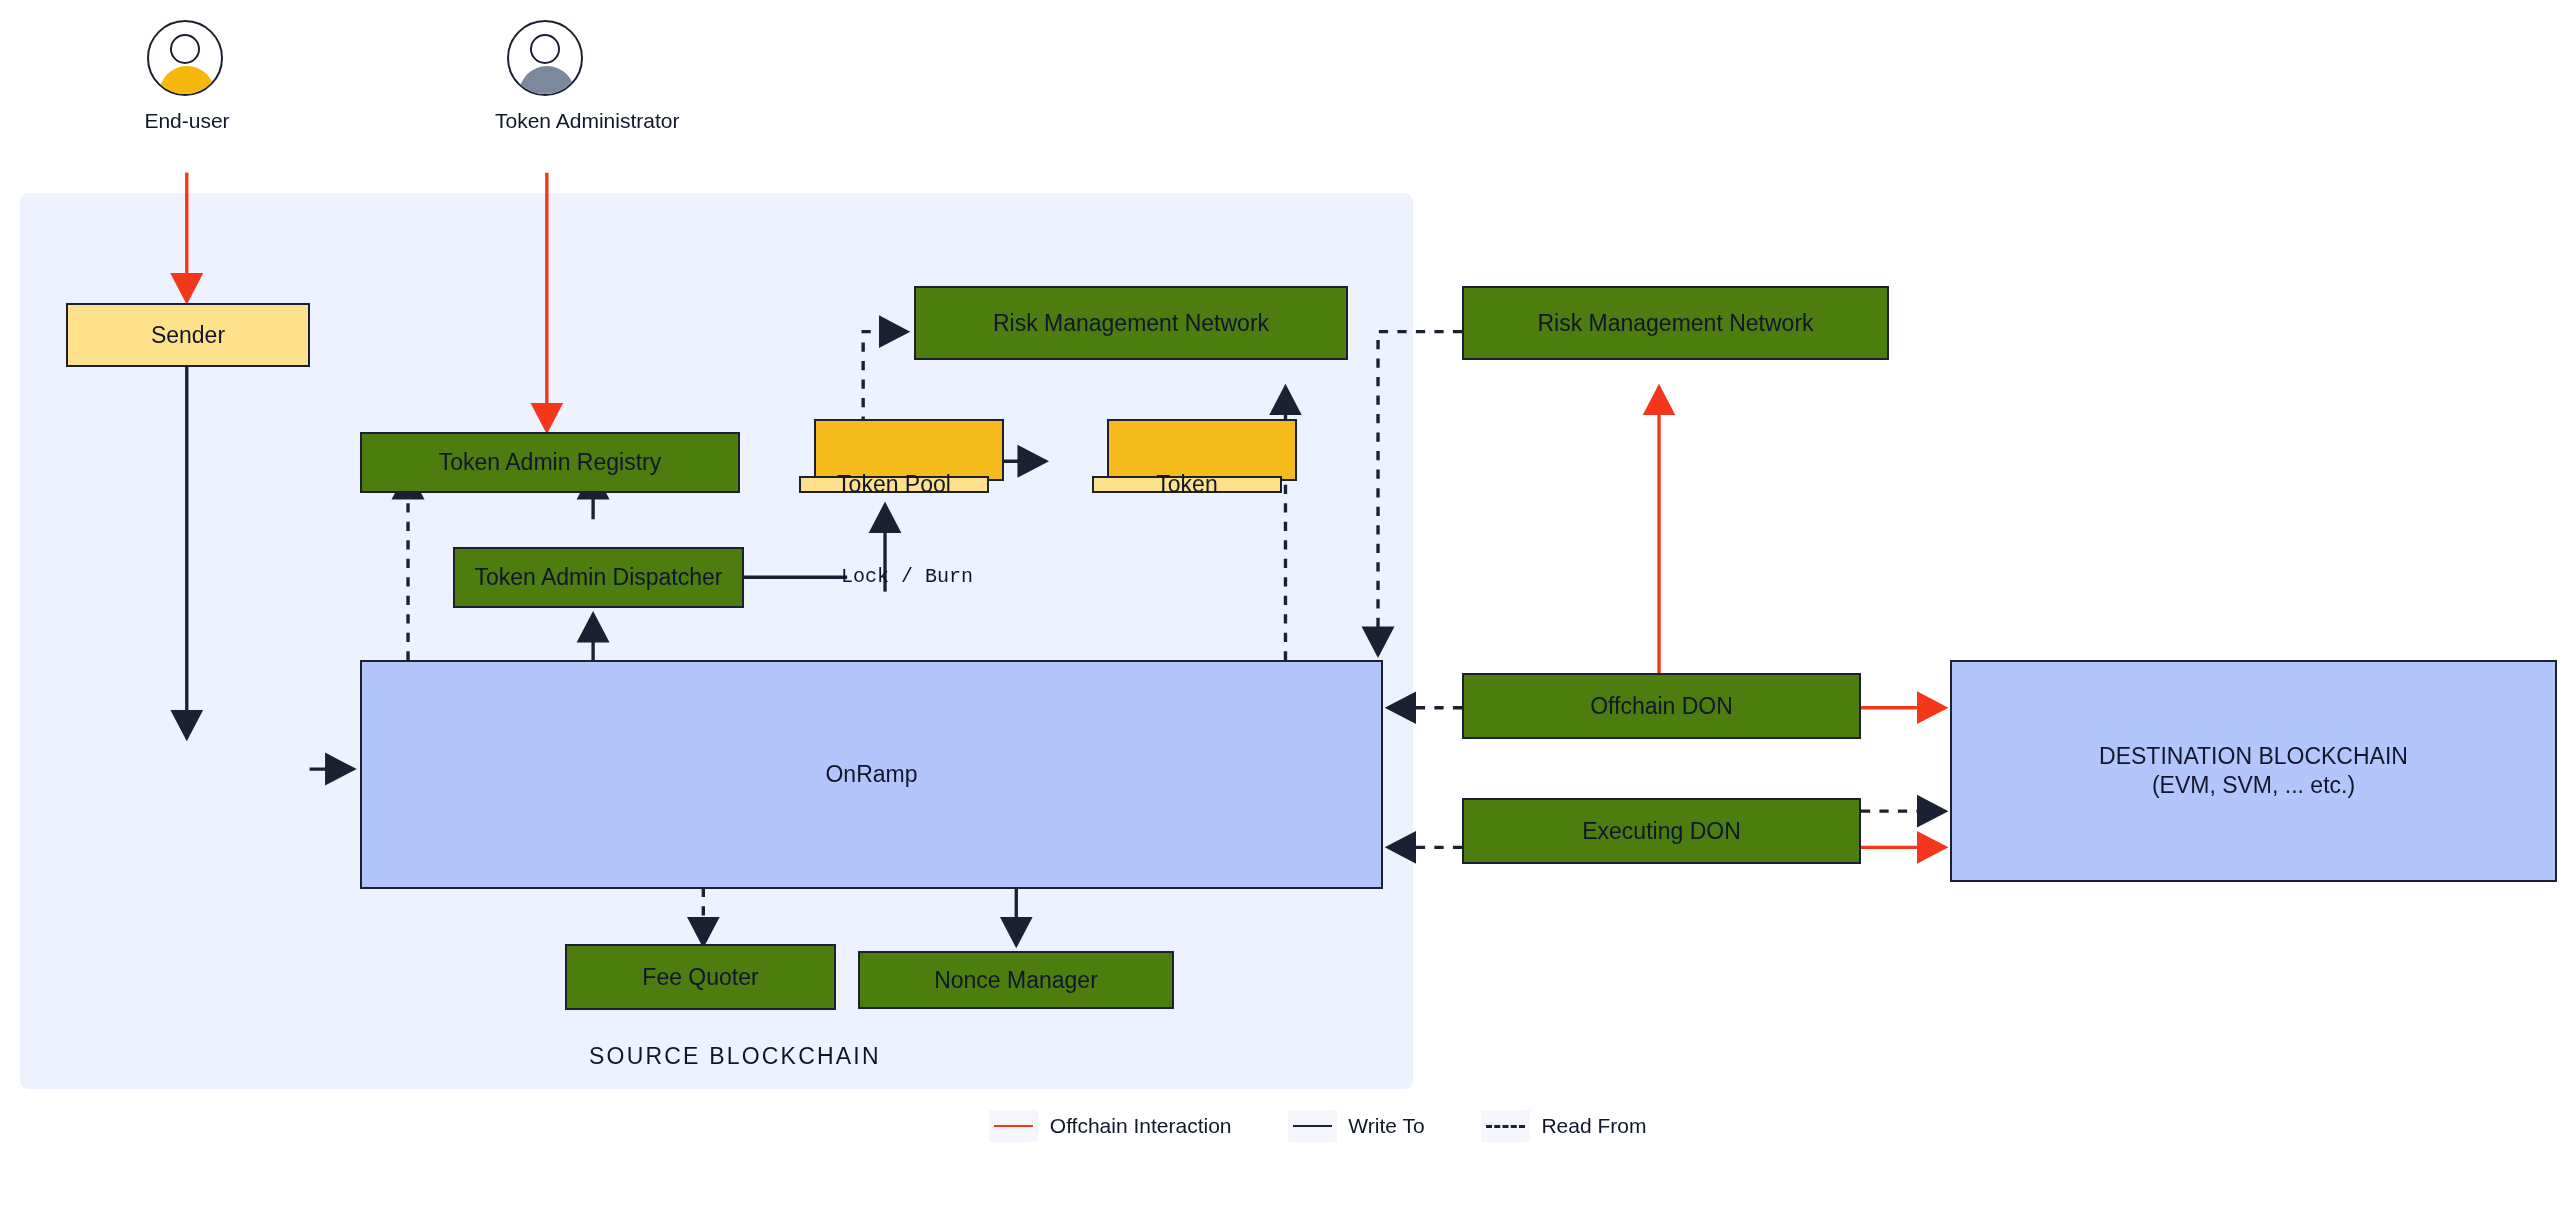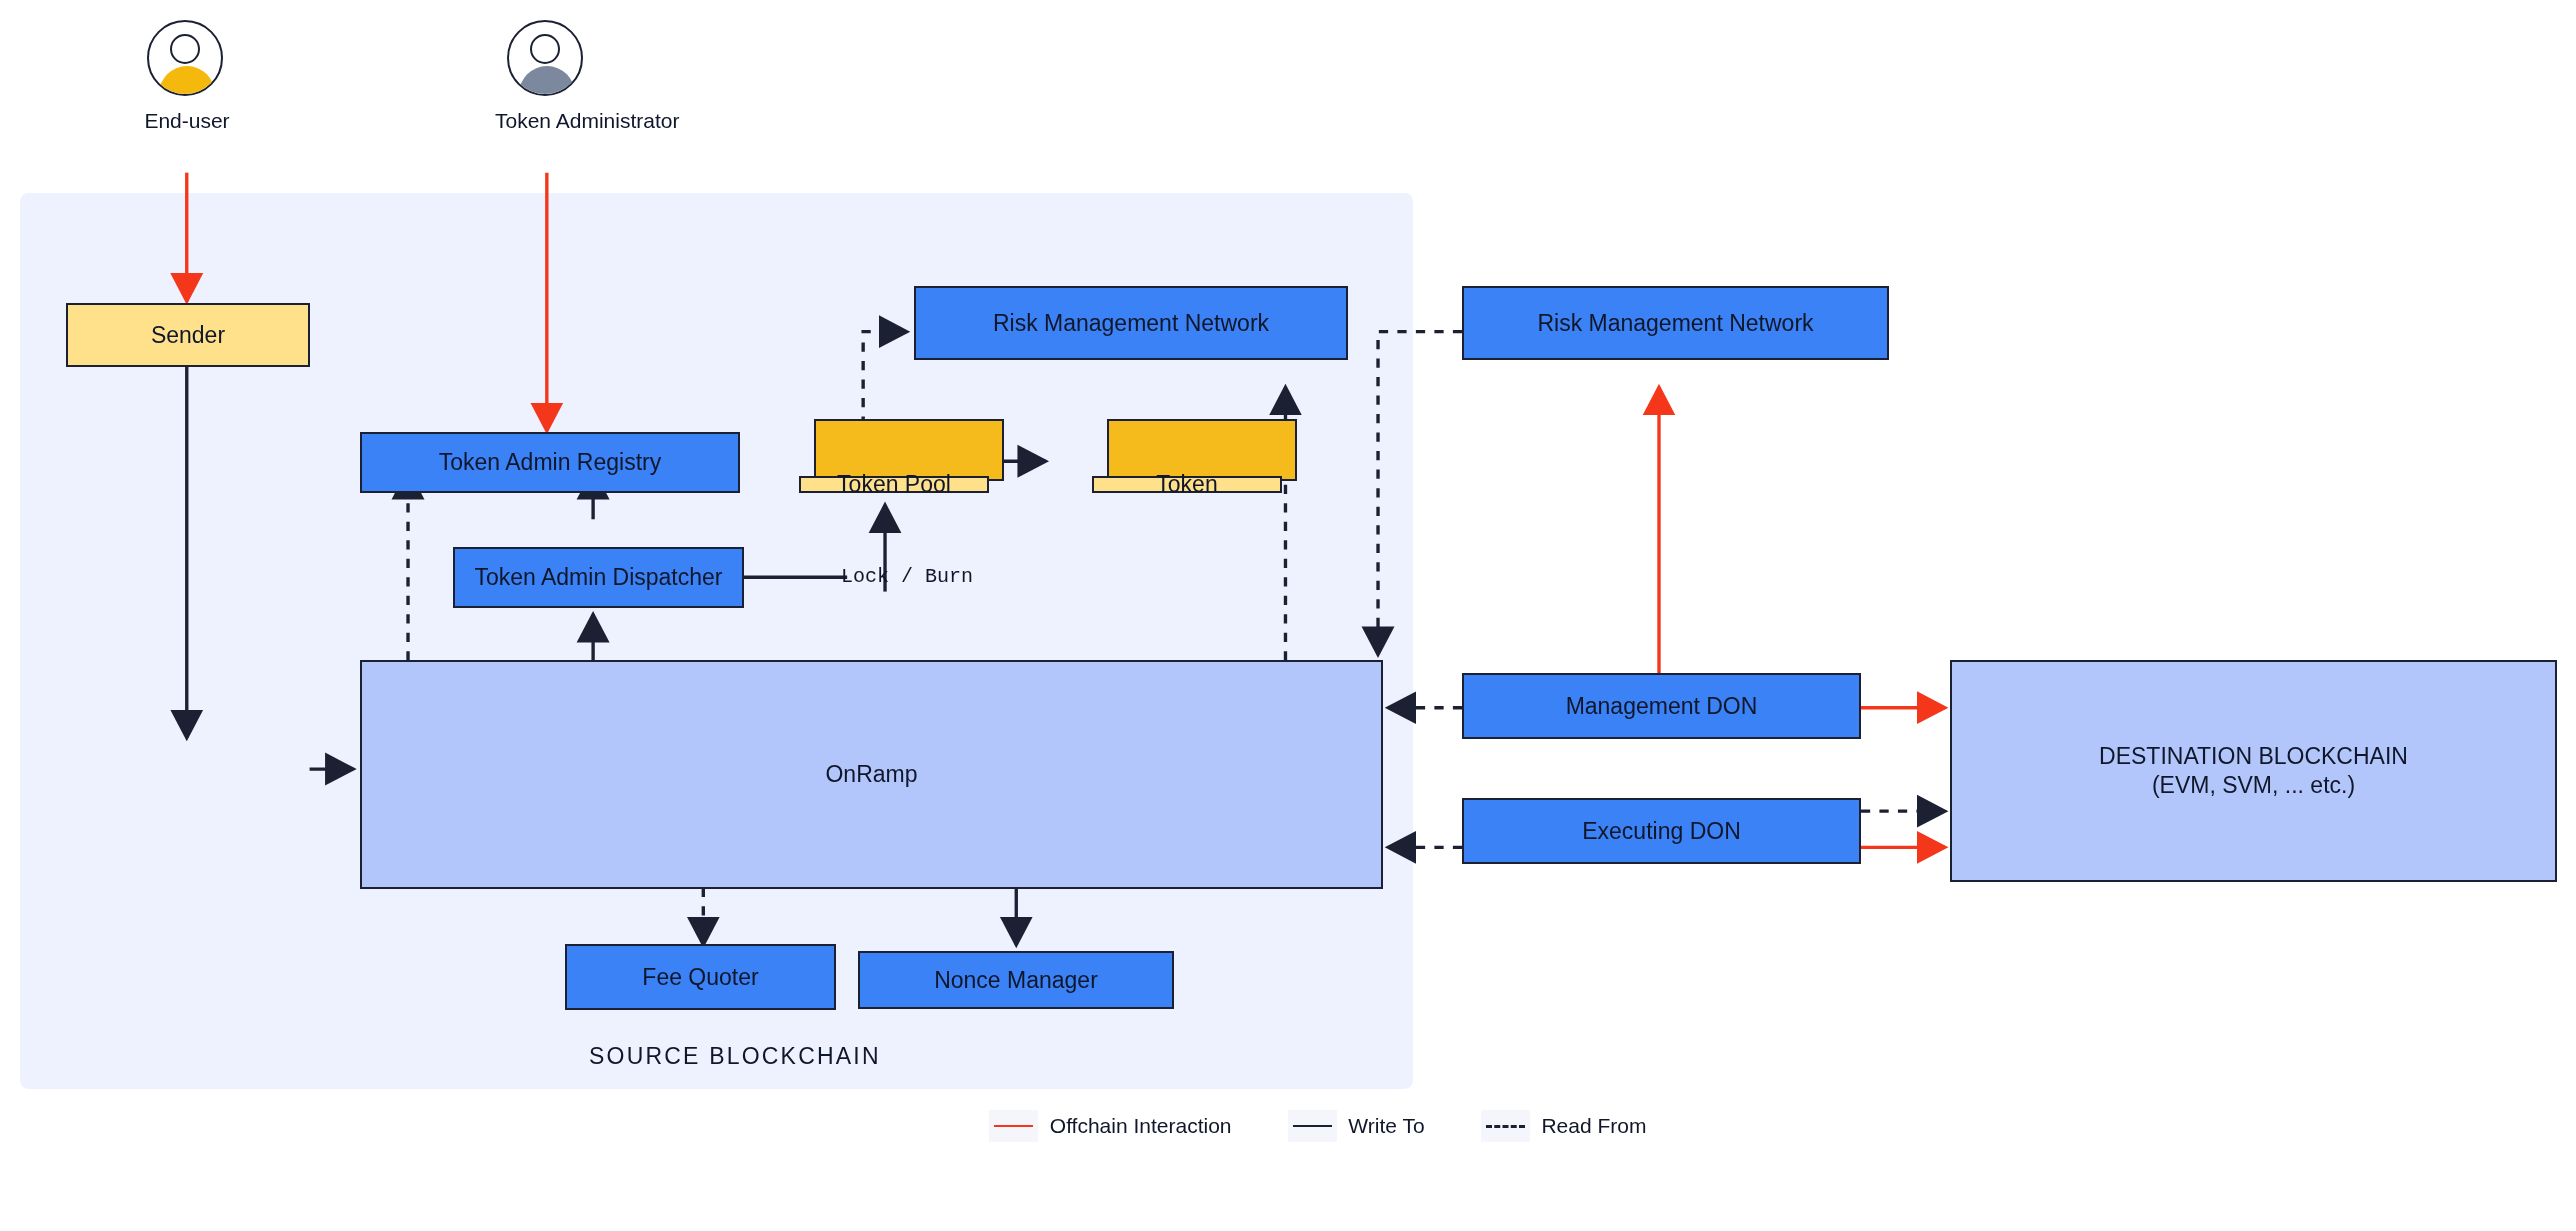--- a/index.html
+++ b/index.html
@@ -30,21 +30,21 @@
     position:absolute;
     box-sizing:border-box;
     border:2.5px solid #1b2132;
     display:flex;align-items:center;justify-content:center;
     text-align:center;
     font-size:23px;
     line-height:1.25;
     color:#10172a;
     z-index:3;
   }
-  .blue-light{background:#3b82f6;}
+  .blue-light{background:#4d7c0f;}
   .blue-mid{background:#b3c6fb;}
   .router{background:#0d35e0;color:#ffffff;}
   .amber{background:#ffe18b;}
 
   
   .stack{position:absolute;z-index:3;}
   .stack .back{
     position:absolute;left:15px;top:-11.8px;right:0px;bottom:11.8px;
     background:#f5ba1c;border:2.5px solid #1b2132;box-sizing:border-box;
   }
@@ -182,21 +182,21 @@
   <div class="node blue-light" style="left:914px;top:286px;width:434px;height:74px;">Risk Management Network</div>
 
   <div class="node blue-mid" style="left:360px;top:660px;width:1023px;height:229px;">OnRamp</div>
 
   <div class="node blue-light" style="left:565px;top:944px;width:271px;height:66px;">Fee Quoter</div>
 
   <div class="node blue-light" style="left:858px;top:944px;width:316px;height:58px;margin-top:7px;">Nonce Manager</div>
 
   <div class="node blue-light" style="left:1462px;top:286px;width:427px;height:74px;">Risk Management Network</div>
 
-  <div class="node blue-light" style="left:1462px;top:673px;width:399px;height:66px;">Management DON</div>
+  <div class="node blue-light" style="left:1462px;top:673px;width:399px;height:66px;">Offchain DON</div>
 
   <div class="node blue-light" style="left:1462px;top:798px;width:399px;height:66px;">Executing DON</div>
 
   <div class="node blue-mid" style="left:1950px;top:660px;width:607px;height:222px;flex-direction:column;">
     <span>DESTINATION BLOCKCHAIN</span>
     <span>(EVM, SVM, ... etc.)</span>
   </div>
 
   <div class="legend" style="left:989px;top:1110px;">
     <div class="legend-item">

